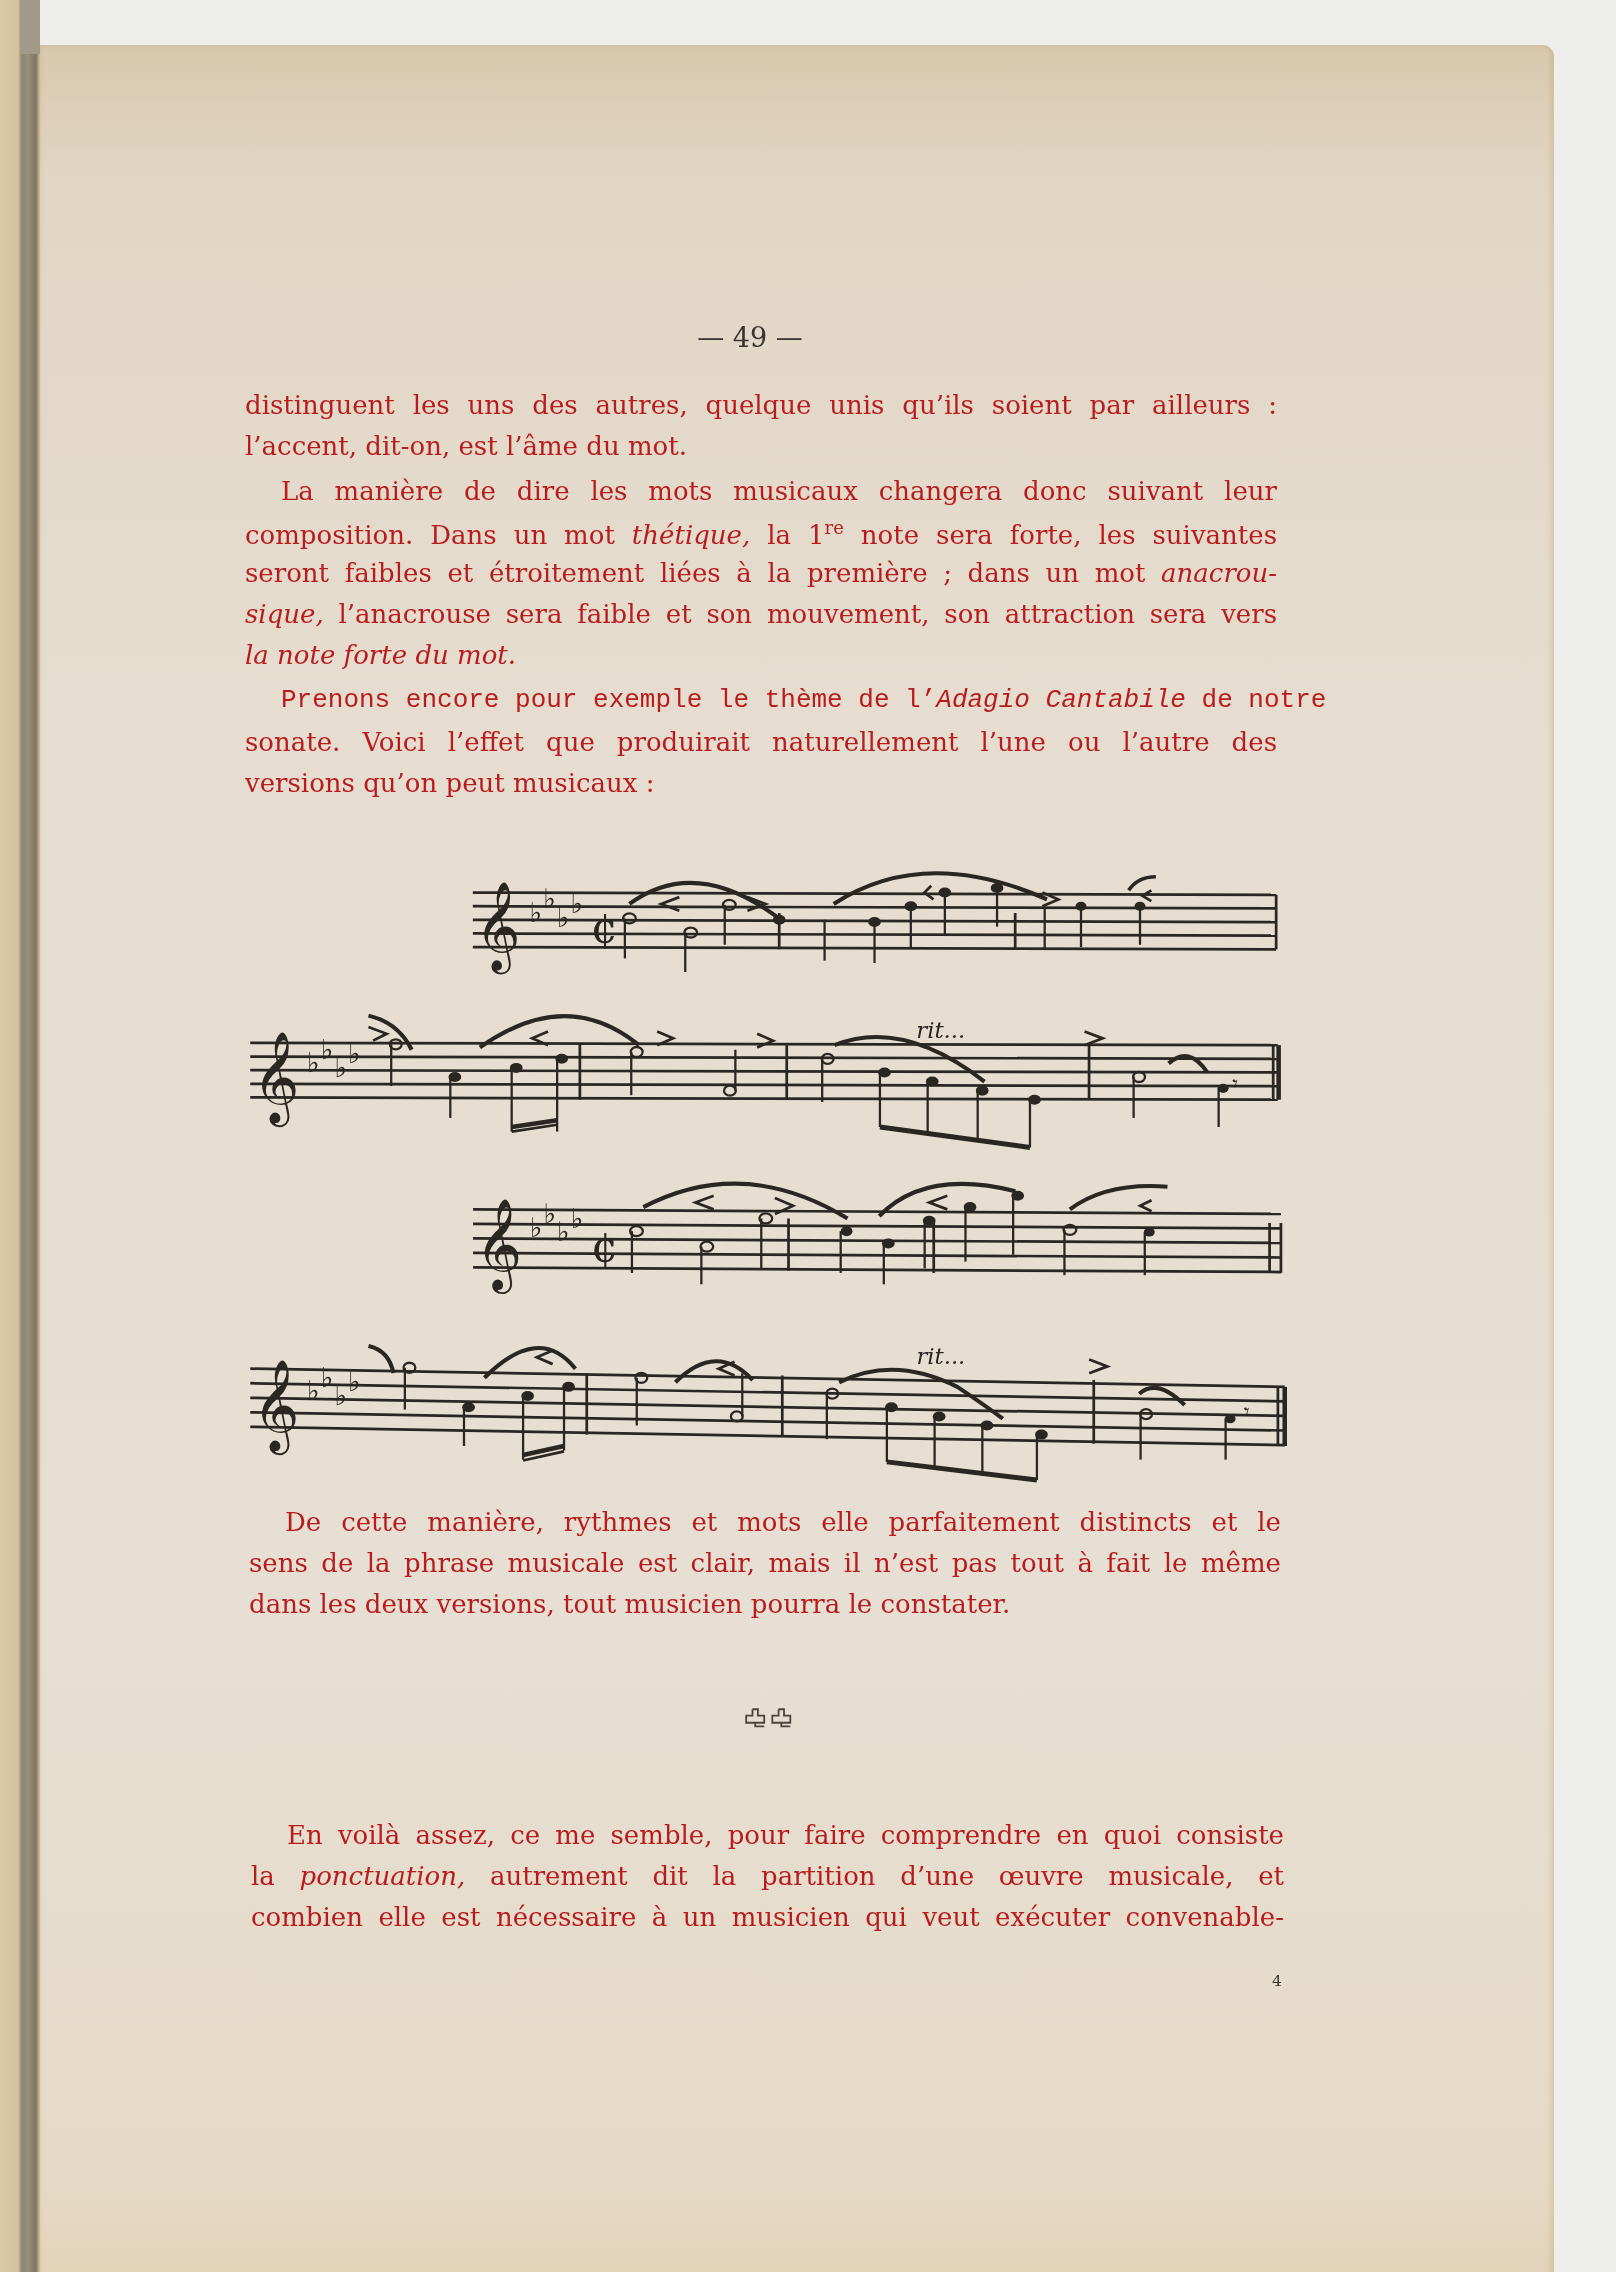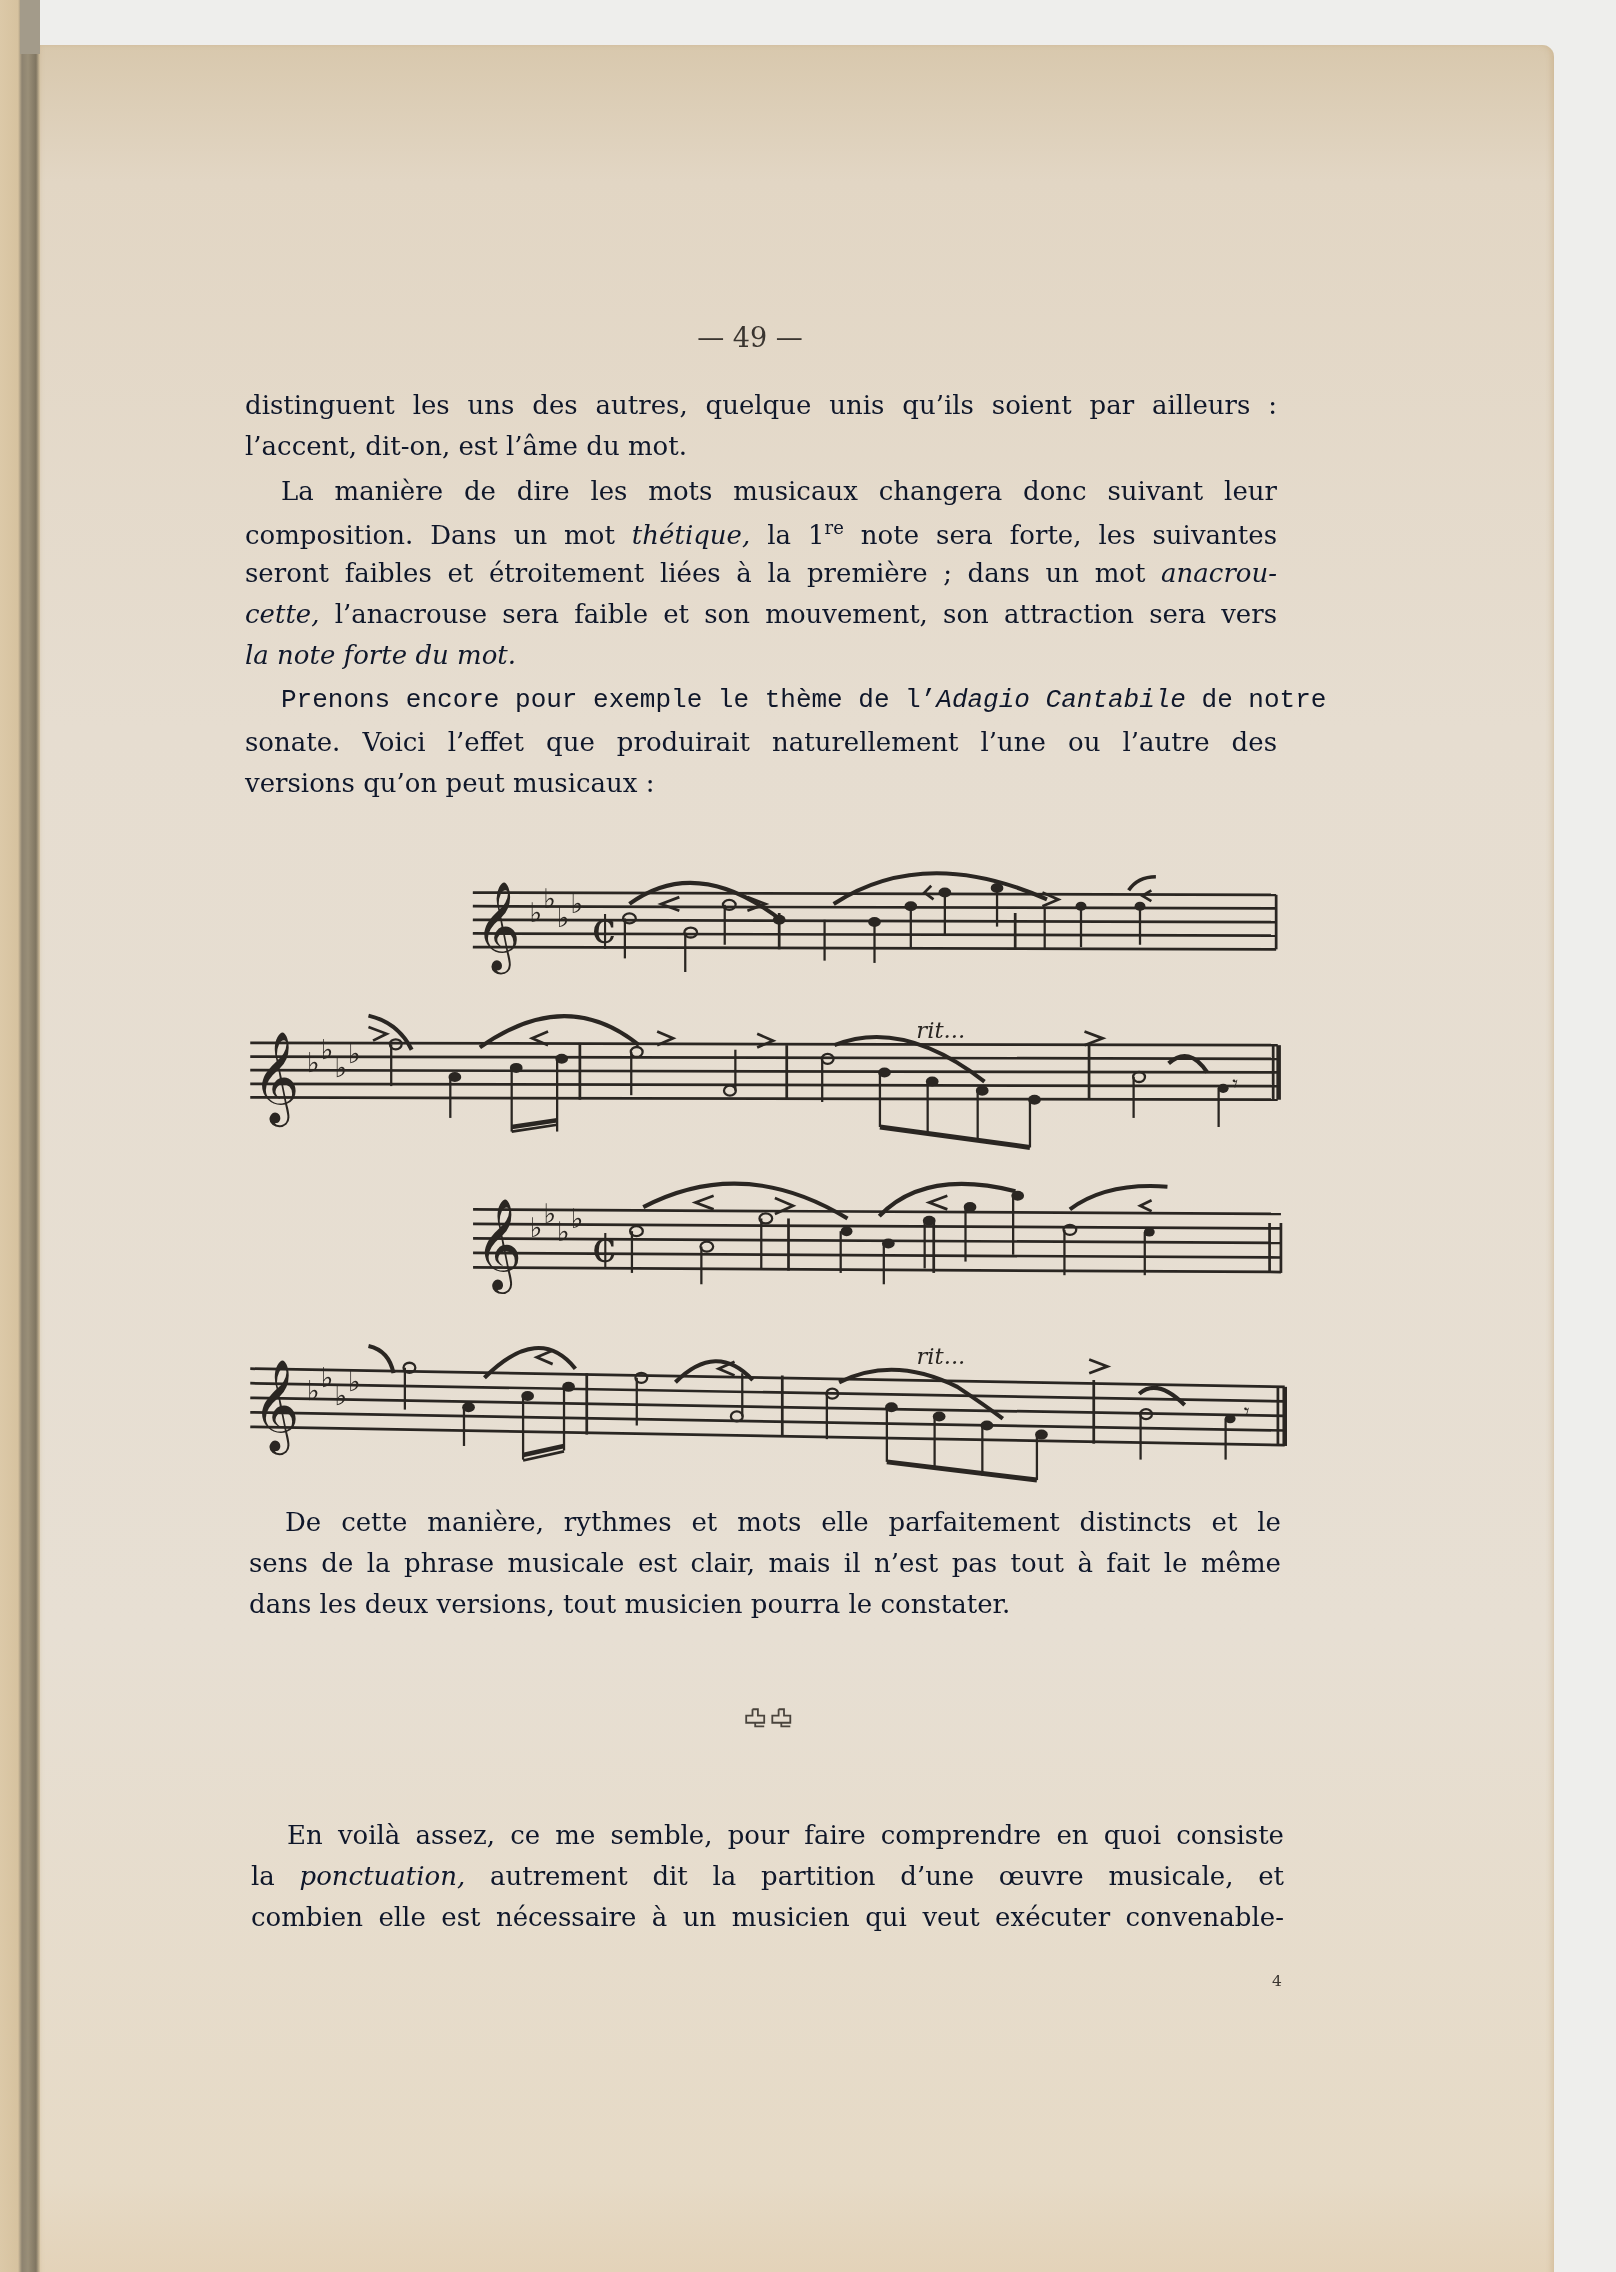--- a/index.html
+++ b/index.html
@@ -19,21 +19,21 @@
   }
   .page {
     position: absolute; left: 40px; top: 45px; width: 1514px; height: 2273px;
     background: linear-gradient(180deg, #d8c8ad 0%, #e2d6c4 6%, #e6ddd0 30%, #e7dfd3 70%, #e6dac6 94%, #e2cfb2 100%);
     border-top-right-radius: 11.8px;
     border-bottom-right-radius: 6.4px;
     box-shadow: inset -3.6px 0 5.5px rgba(190,160,110,0.25), inset 0 -2.7px 4.5px rgba(190,160,110,0.25);
   }
   .text-line {
     position: absolute; left: 245px; width: 1032px;
-    font-size: 26px; line-height: 1; color: #0f172a;
+    font-size: 26px; line-height: 1; color: #b91c1c;
     white-space: nowrap; letter-spacing: 0px;
   }
   .justify { text-align: justify; text-align-last: justify; }
   .indent { padding-left: 36px; box-sizing: border-box; }
   .ital { font-style: italic; margin-top: 40px; }
   .page-number {
     position: absolute; left: 682px; width: 136px; top: 322px; text-align: center;
     font-size: 27px; color: #3a3530;
   }
   .ornament {
@@ -57,21 +57,21 @@
 <div class="page"></div>
 
 <div class="page-number">— 49 —</div>
 
 <div class="text-line justify" style="top:392px;">distinguent les uns des autres, quelque unis qu’ils soient par ailleurs :</div>
 <div class="text-line" style="top:433px;">l’accent, dit-on, est l’âme du mot.</div>
 
 <div class="text-line justify indent" style="top:478px;">La manière de dire les mots musicaux changera donc suivant leur</div>
 <div class="text-line justify" style="top:519px;"><span>composition. Dans un mot </span><span class="ital">thétique,</span><span> la 1</span><span class="sup">re</span><span> note sera forte, les suivantes</span></div>
 <div class="text-line justify" style="top:560px;"><span>seront faibles et étroitement liées à la première ; dans un mot </span><span class="ital">anacrou-</span></div>
-<div class="text-line justify" style="top:601px;"><span class="ital">cette,</span><span> l’anacrouse sera faible et son mouvement, son attraction sera vers</span></div>
+<div class="text-line justify" style="top:601px;"><span class="ital">sique,</span><span> l’anacrouse sera faible et son mouvement, son attraction sera vers</span></div>
 <div class="text-line" style="top:642px;font-style:italic;">la note forte du mot.</div>
 
 <div class="text-line justify indent" style="top:687px;font-family:Liberation Mono, monospace;"><span>Prenons encore pour exemple le thème de l’</span><span class="ital">Adagio Cantabile</span><span> de notre</span></div>
 <div class="text-line justify" style="top:729px;">sonate. Voici l’effet que produirait naturellement l’une ou l’autre des</div>
 <div class="text-line" style="top:770px;">versions qu’on peut musicaux :</div>
 
 <div class="staff" style="left:470px; top:854px;">
   <svg width="809" height="118" viewBox="0 0 1780 260">
     <g stroke="#2a2622" stroke-width="6">
       <line x1="5" y1="85" x2="1775" y2="90"></line>

